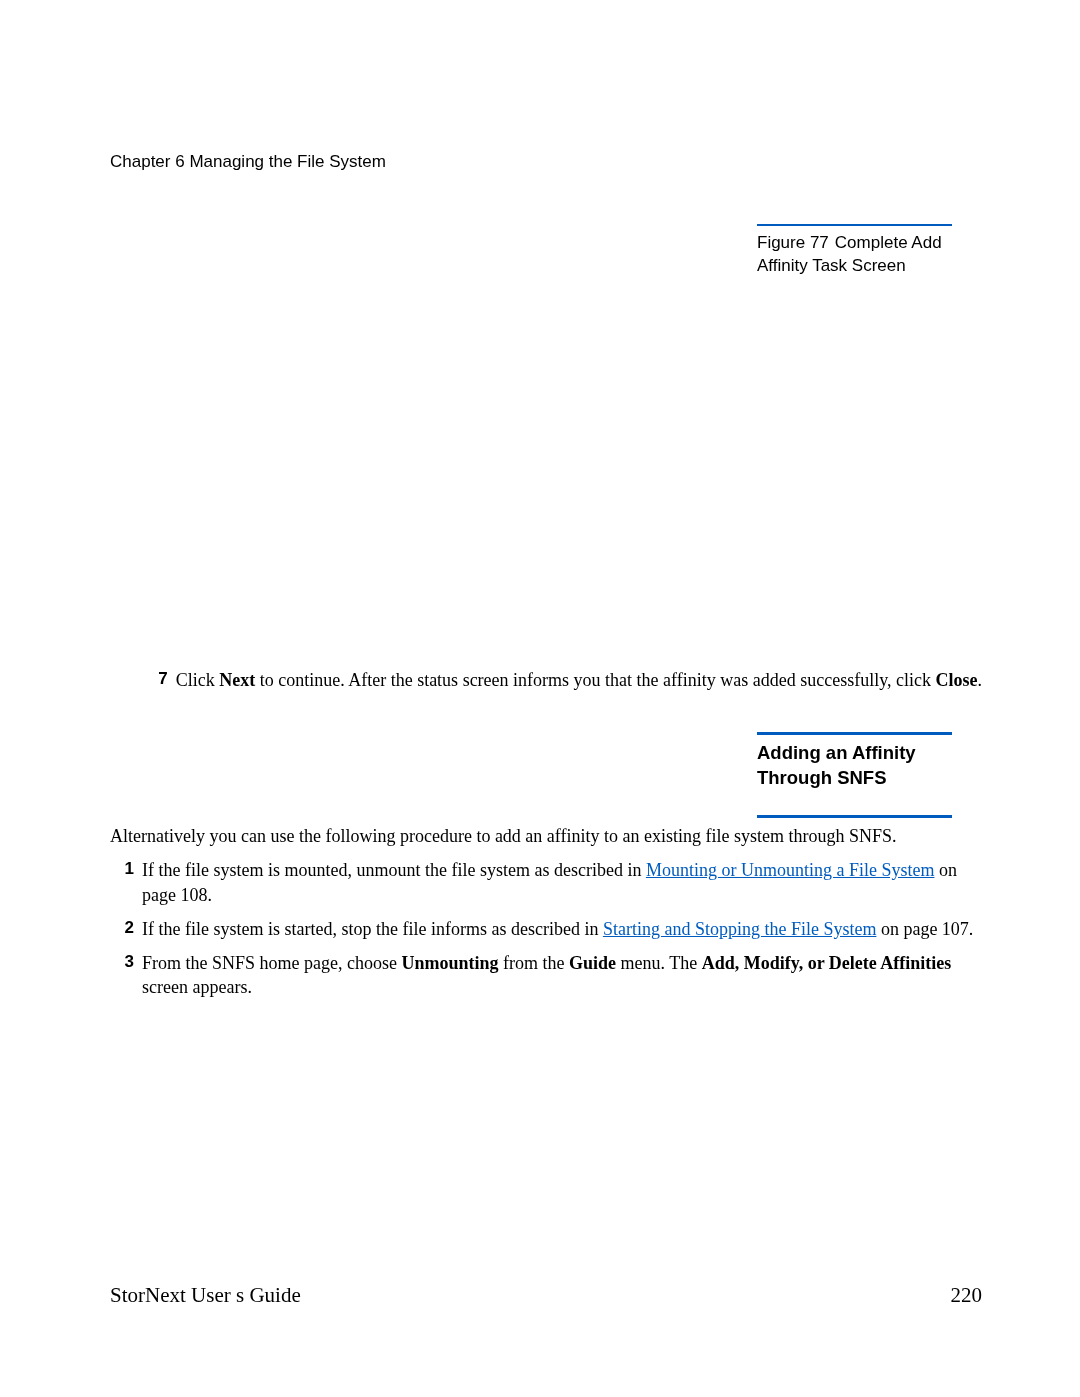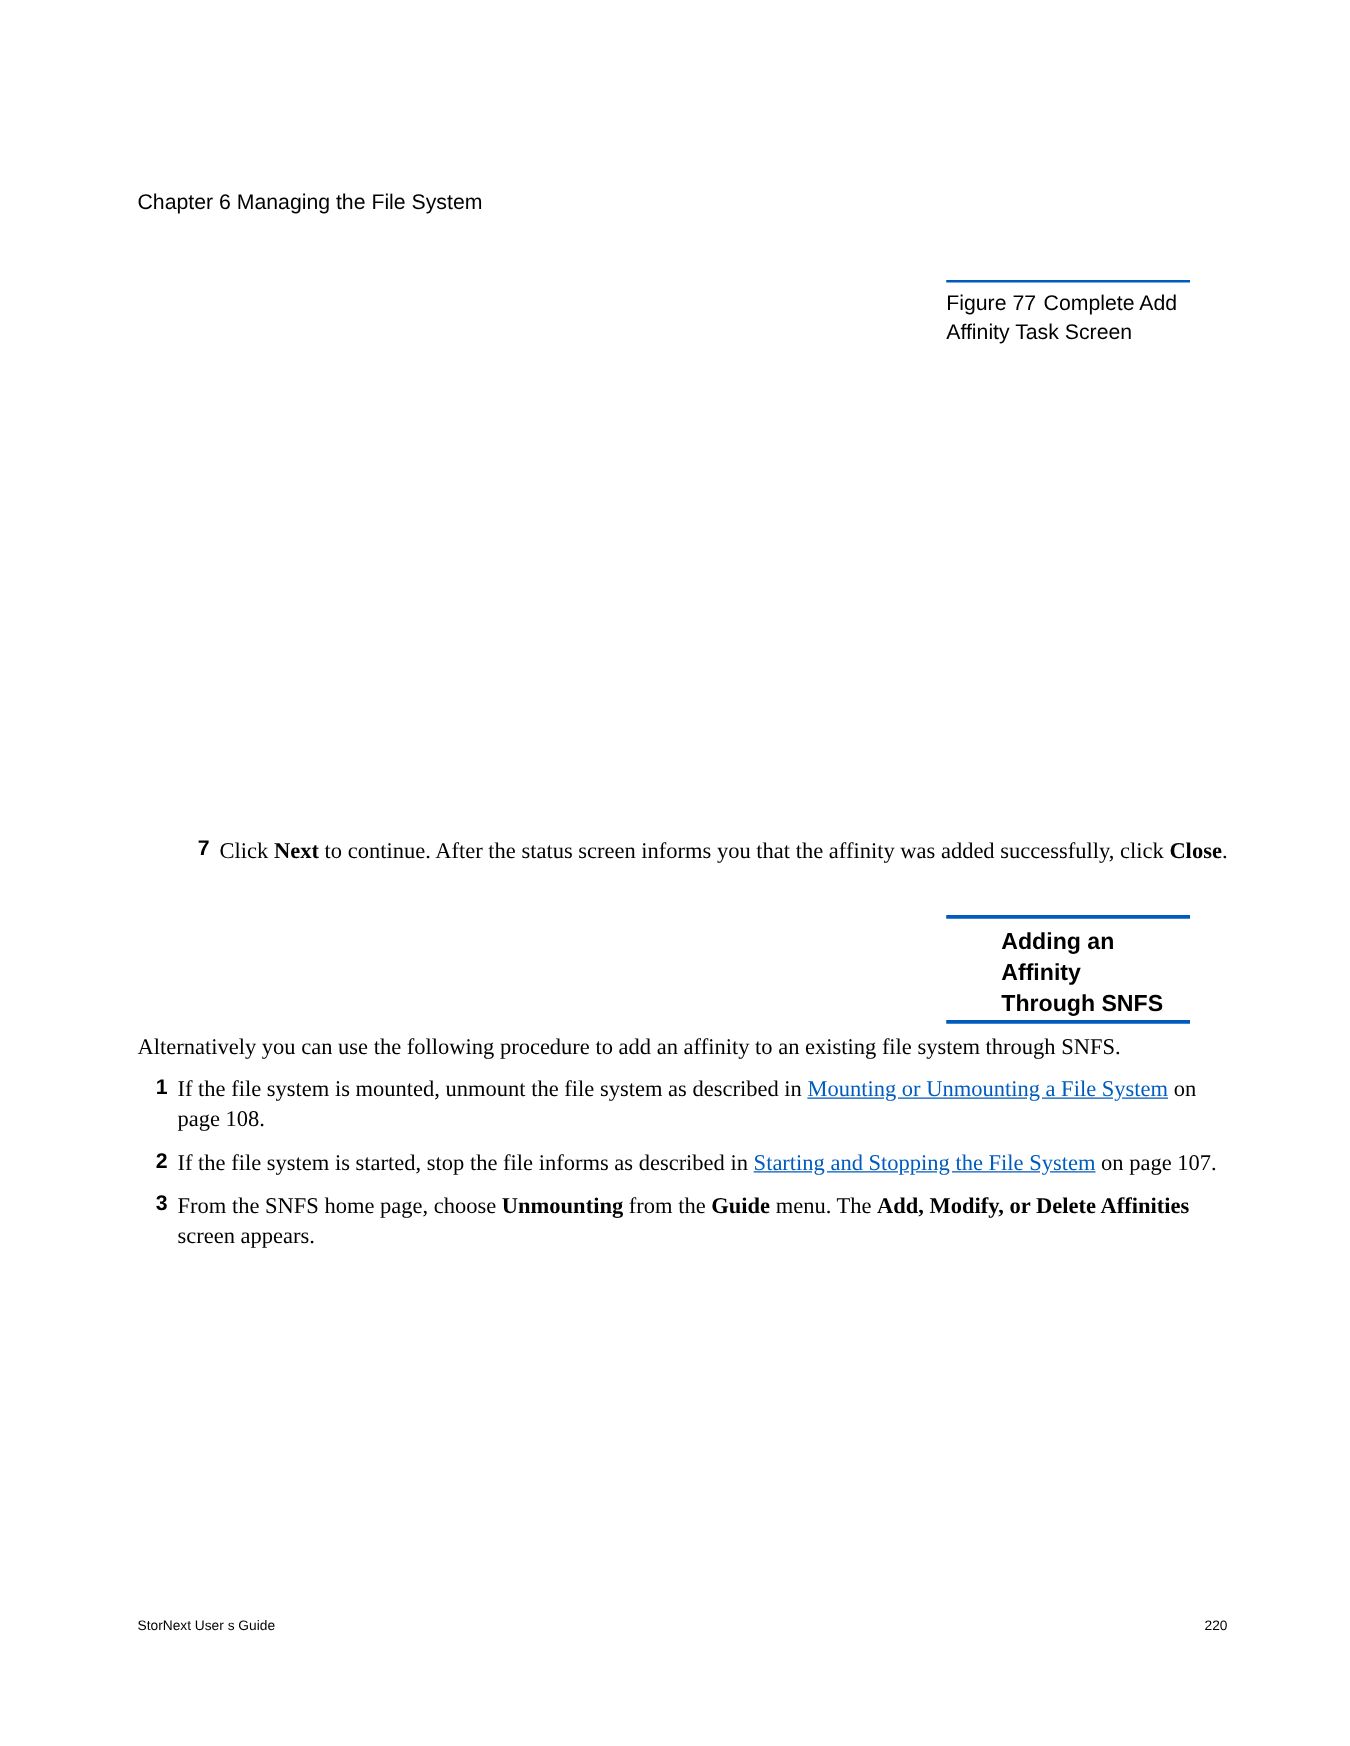--- a/index.html
+++ b/index.html
@@ -56,22 +56,21 @@
   }
   .sidehead {
     font-family: Helvetica, Arial, sans-serif;
     font-size: 18.5px;
     font-weight: bold;
   }
   .sidehead .rule-blue {
     border-top-width: 3px;
   }
   .sidehead-text {
-    padding-bottom: 0;
-    margin-left: 44px;
+    padding-bottom: 24px;
   }
   .list-block {
     margin-top: 8px;
   }
   .step {
     display: flex;
     margin-top: 10px;
   }
   .step-num {
     width: 24px;
@@ -91,22 +90,22 @@
     text-decoration: underline;
   }
   .section-gap { height: 40px; }
   .footer {
     position: absolute;
     left: 110px;
     right: 98px;
     bottom: 88px;
     display: flex;
     justify-content: space-between;
-    font-family: Liberation Sans, sans-serif;
-    font-size: 11px;
+    font-family: Liberation Serif, serif;
+    font-size: 21px;
     gap: 28px;
   }
 </style>
 </head>
 <body>
 
 <div class="page">
 
   <div class="header">
     <div>Chapter 6  Managing the File System</div>

